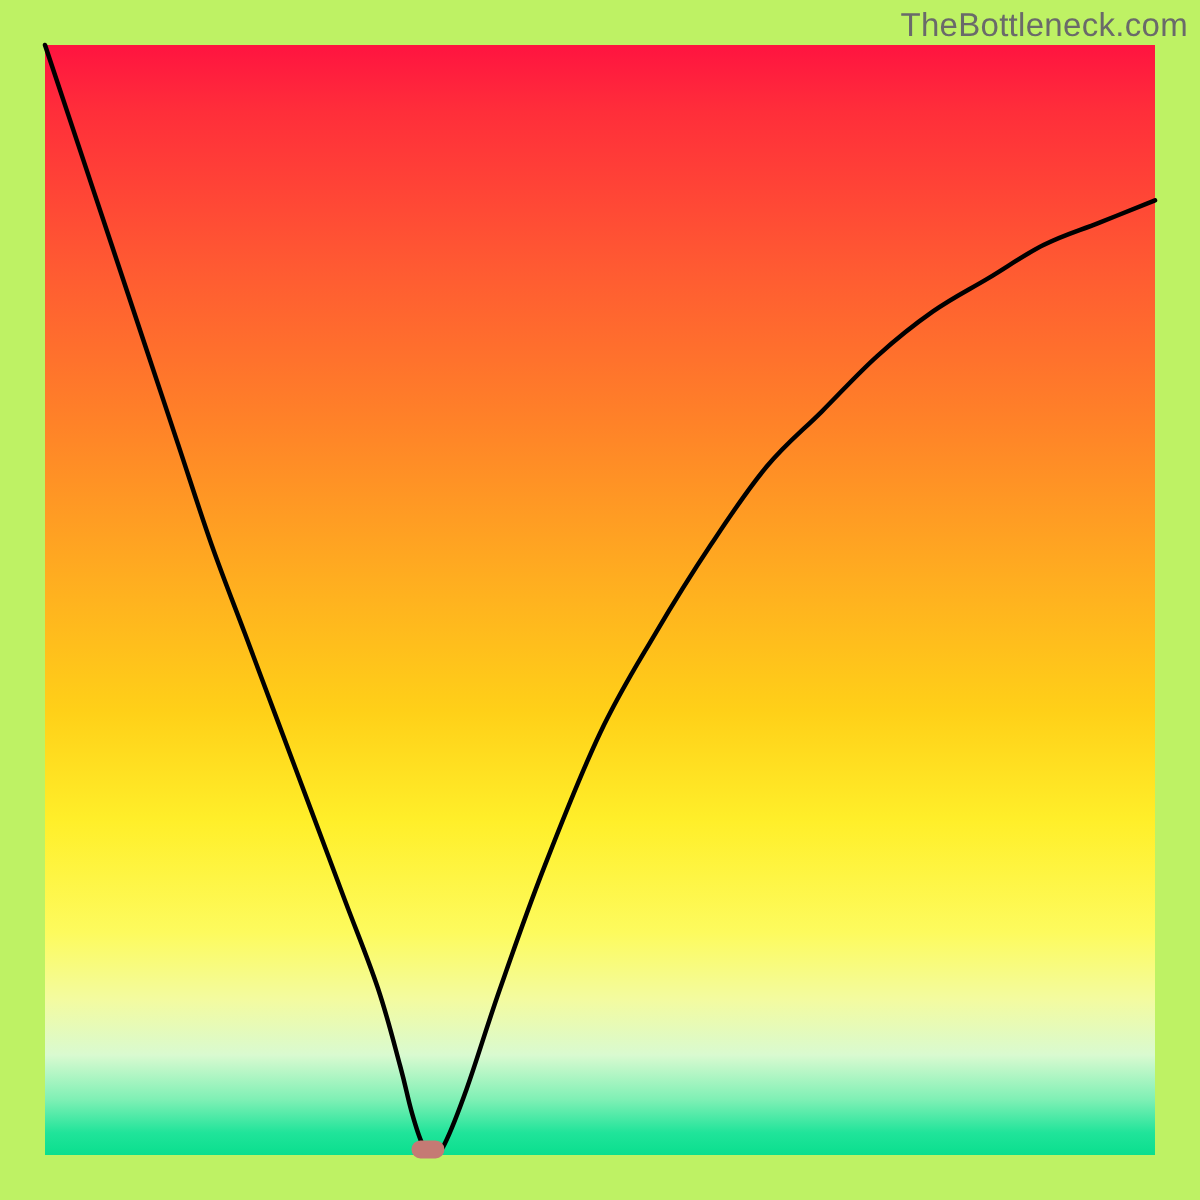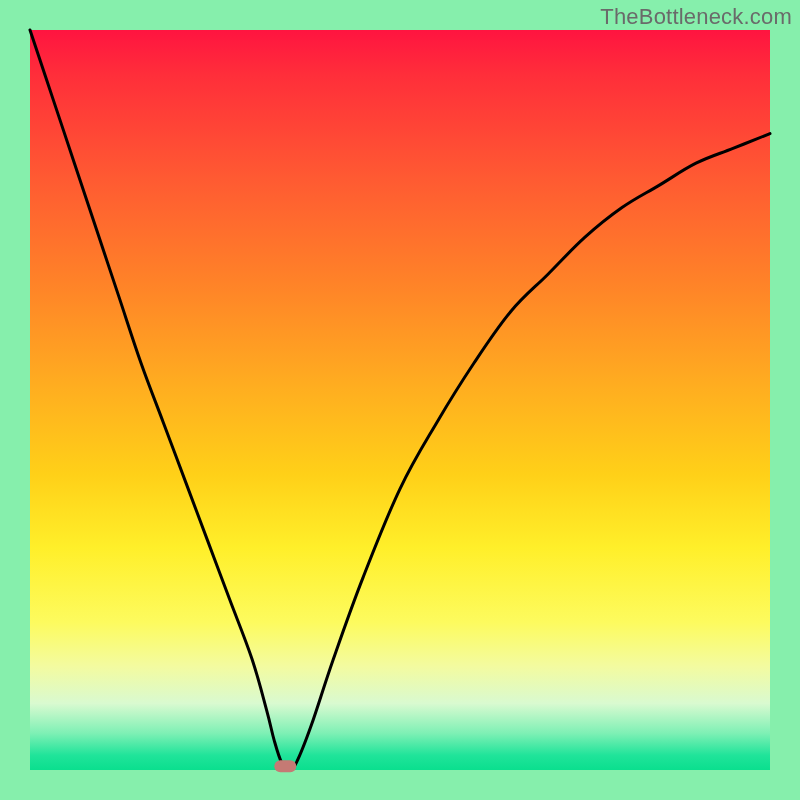--- a/index.html
+++ b/index.html
@@ -8,21 +8,21 @@
     width: 800px;
     height: 800px;
     overflow: hidden;
     background: #000;
     font-family: Arial, Helvetica, sans-serif;
   }
   .frame {
     position: relative;
     width: 800px;
     height: 800px;
-    background: #86efac;
+    background: #bef264;
   }
   .plot-area {
     position: absolute;
     left: 30px;
     top: 30px;
     width: 740px;
     height: 740px;
     
     background: linear-gradient(
       to bottom,

